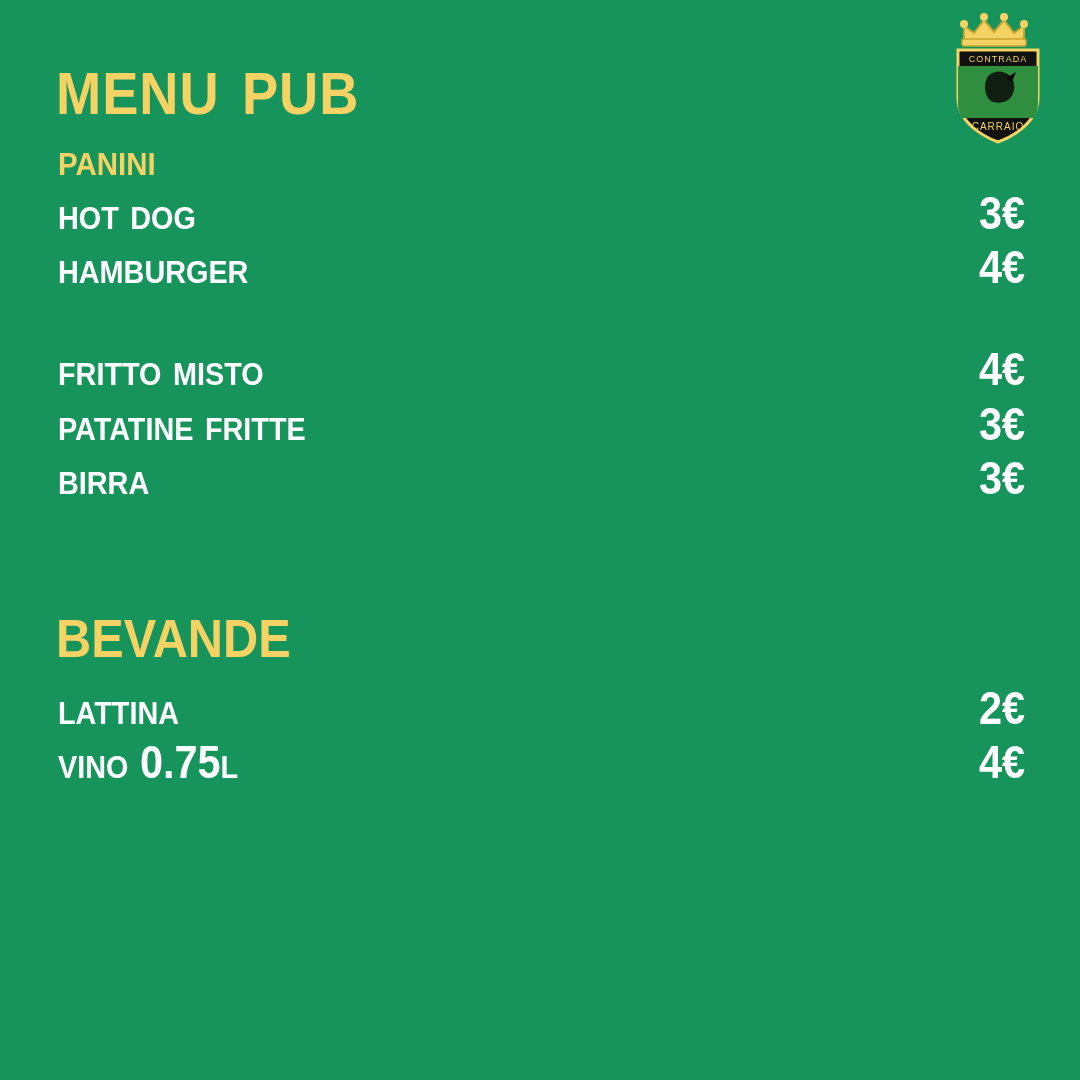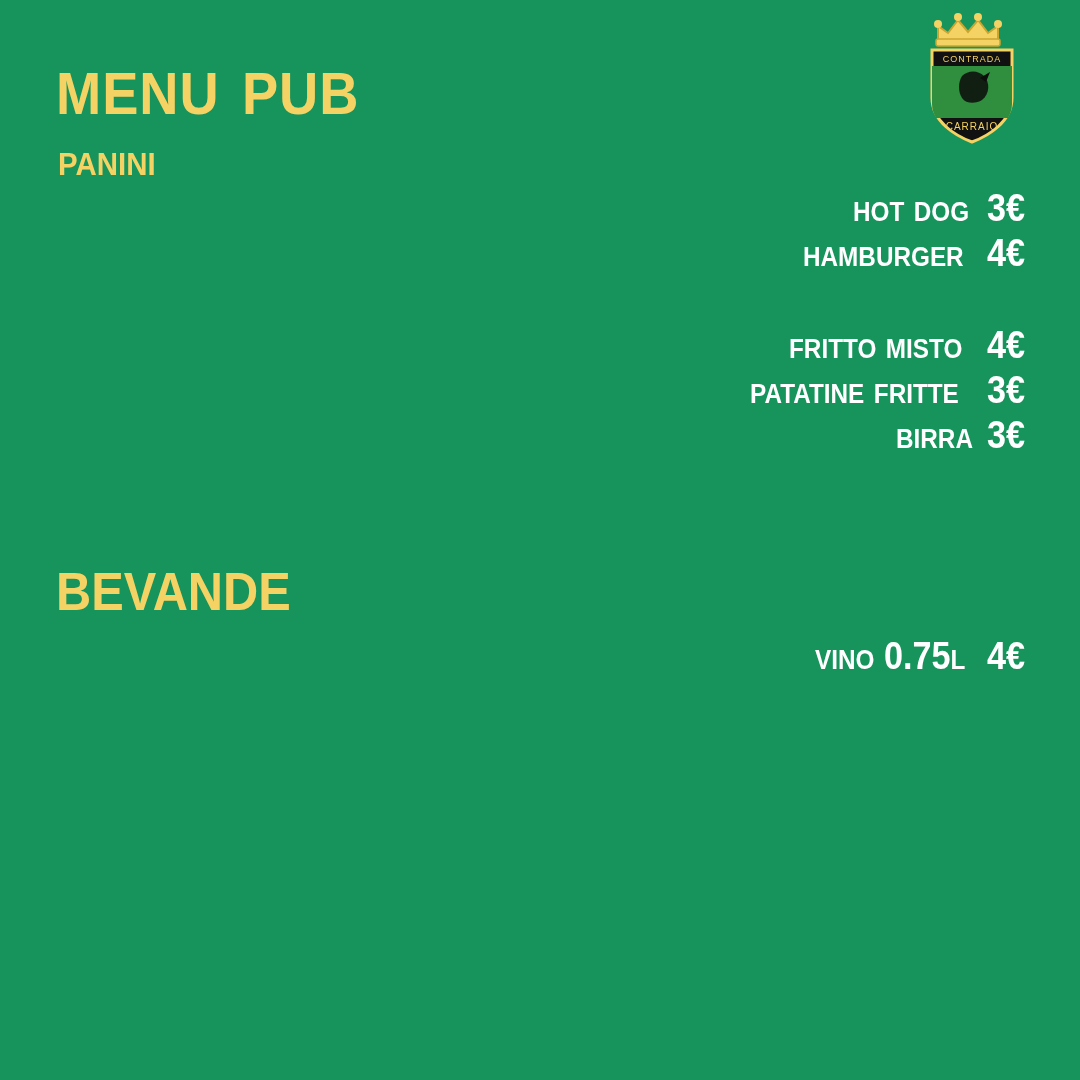--- a/index.html
+++ b/index.html
@@ -18,21 +18,21 @@
     width: 1080px;
     height: 1080px;
     box-sizing: border-box;
     padding: 40px 48px;
   }
 
   
   .crest {
     position: absolute;
     top: 6px;
-    right: 54px;
+    right: 28px;
     width: 108px;
     height: 140px;
   }
 
   
   .title-main {
     color: #f5d264;
     font-family: "Liberation Sans", sans-serif;
     font-weight: bold;
     font-size: 84px;
@@ -71,24 +71,24 @@
     transform-origin: left center;
   }
 
   
   .group {
     margin: 0 0 0 10px;
   }
   .row {
     display: flex;
     align-items: baseline;
-    justify-content: flex-end;
+    justify-content: space-between;
     color: #ffffff;
     font-weight: bold;
-    font-size: 38px;
+    font-size: 46px;
     line-height: 1.18;
     font-variant: small-caps;
     text-transform: lowercase;
     white-space: nowrap;
   }
   .row .name {
     transform: scaleX(0.9);
     transform-origin: left center;
   }
   .row .price {
@@ -159,18 +159,22 @@
       <span class="name">Birra</span>
       <span class="price">3€</span>
     </div>
   </div>
 
   <div class="gap-big"></div>
 
   <div class="title-bevande">Bevande</div>
   <div class="group">
     <div class="row">
+      <span class="name">Lattina</span>
+      <span class="price">2€</span>
+    </div>
+    <div class="row">
       <span class="name">Vino 0.75L</span>
       <span class="price">4€</span>
     </div>
   </div>
 
 </div>
 
 </body></html>

